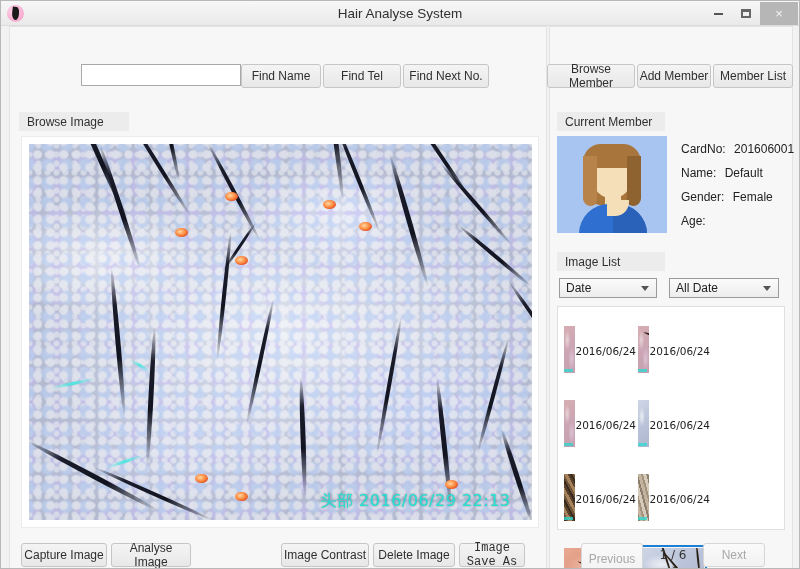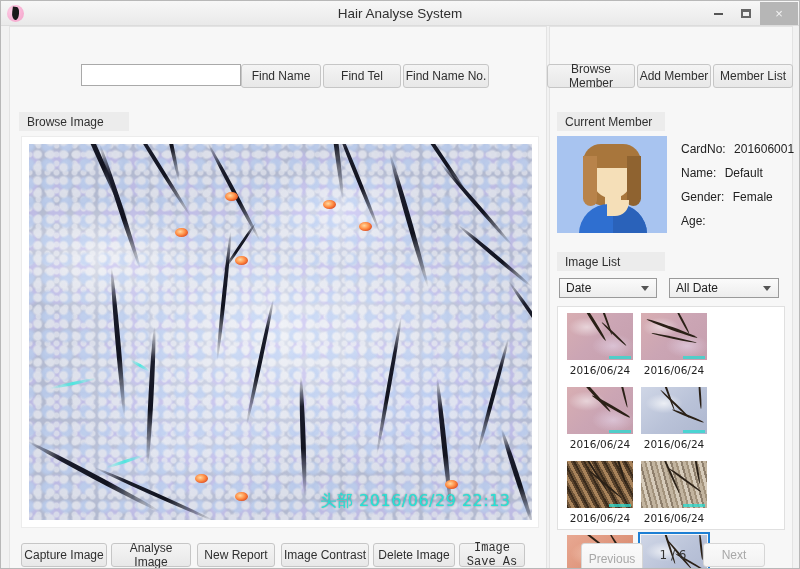--- a/index.html
+++ b/index.html
@@ -284,21 +284,21 @@
     background: #ffffff;
     border: 1px solid #e0e0e0;
     padding: 6px 0 0 6px;
   }
   #thumb-grid {
     display: flex; flex-wrap: wrap;
   }
   .thumb-cell {
     width: 72px; height: 72px;
     margin: 0 2px 2px 0;
-    display: flex; flex-direction: column; align-items: center;
+    display: flex; flex-direction: row; align-items: center;
   }
   .thumb-img {
     width: 66px; height: 47px;
     position: relative;
     overflow: hidden;
     background: #caa4a4;
   }
   .thumb-cell.selected .thumb-img { outline: 2px solid #1d7fd4; outline-offset: 1px; }
   .thumb-date {
     font-size: 10.5px; color: #222;
@@ -372,21 +372,21 @@
     </div>
   </div>
 
   <div id="body-area">
 
     <div id="left-panel"></div>
 
     <div class="textinput" id="search-input" placeholder=""></div>
     <div class="btn" id="find-name">Find Name</div>
     <div class="btn" id="find-tel">Find Tel</div>
-    <div class="btn" id="find-card">Find Name No.</div>
+    <div class="btn" id="find-card">Find Next No.</div>
 
     <div class="grouplabel" id="browse-label">Browse Image</div>
 
     <div id="image-frame">
       <div id="main-image">
         <div class="derm"></div>
         <div class="sparkle"></div>
 
         <div class="hair" style="left:-6px;  top:8px;   width:150px; height:5px;  transform:rotate(66deg);"></div>
         <div class="hair" style="left:26px;  top:60px;  width:130px; height:5px;  transform:rotate(72deg);"></div>
@@ -425,21 +425,20 @@
         <div class="teal" style="left:20px;  top:238px; width:48px; height:3px; transform:rotate(-12deg);"></div>
         <div class="teal" style="left:76px;  top:316px; width:40px; height:3px; transform:rotate(-18deg);"></div>
         <div class="teal" style="left:100px; top:220px; width:22px; height:3px; transform:rotate(30deg);"></div>
 
         <div id="img-overlay">头部  2016/06/29 22:13</div>
       </div>
     </div>
 
     <div class="btn act" id="act-0">Capture Image</div>
     <div class="btn act" id="act-1">Analyse Image</div>
-    <div class="btn act" id="act-2">New Report</div>
     <div class="btn act" id="act-3">Image Contrast</div>
     <div class="btn act" id="act-4">Delete Image</div>
     <div class="btn act" id="act-5">Image Save As</div>
 
     <div id="right-panel"></div>
 
     <div id="member-buttons">
       <div class="btn" id="mb-0">Browse Member</div>
       <div class="btn" id="mb-1">Add Member</div>
       <div class="btn" id="mb-2">Member List</div>

